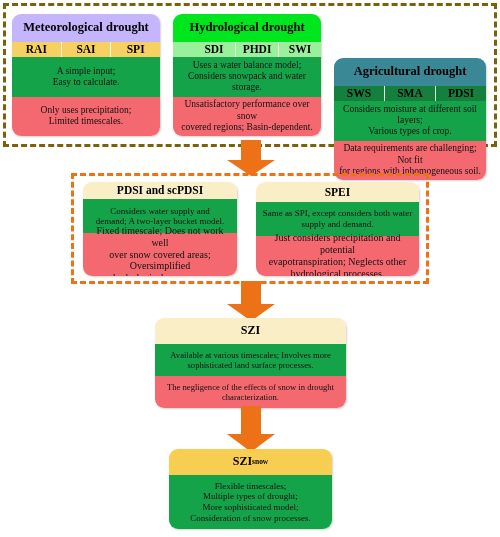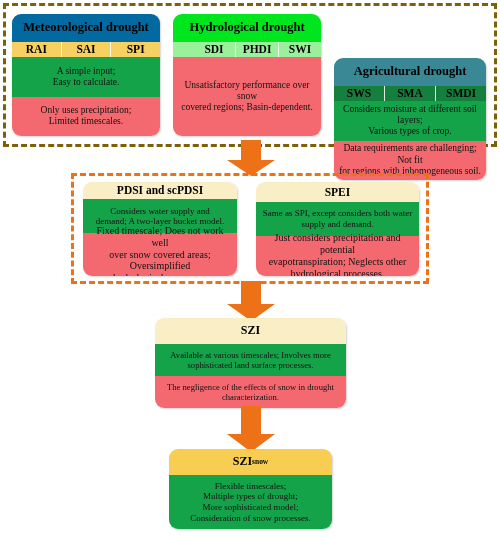--- a/index.html
+++ b/index.html
@@ -100,21 +100,21 @@
   #card-meteorological { left: 12px;  width: 148px; }
   #card-hydrological   { left: 173px; width: 148px; }
   #card-agricultural   { left: 334px; width: 152px; margin-top: 44px; }
 
   .top-card .card-header { height: 28px; font-size: 12.5px; }
   .top-card .acr-row { height: 15px; }
   .top-card .pro-row { font-size: 9.5px; }
   .top-card .con-row { font-size: 9.5px; }
 
   
-  #card-meteorological .card-header { background: #0369a1; }
+  #card-meteorological .card-header { background: #c4b5fd; }
   #card-meteorological .acr-row { background: #f6d060; }
   
   #card-hydrological .card-header { background: #00e61e; }
   #card-hydrological .acr-row { background: #9bf09b; padding-left: 20px; }
   
   #card-agricultural .card-header { background: #3a8795; }
   #card-agricultural .acr-row { background: #15803d; }
 
   
   .mid-card { top: 182px; height: 94px; }
@@ -198,30 +198,32 @@
 Limited timescales.</div>
   </div>
 
   <div class="card top-card" id="card-hydrological">
     <div class="card-header">Hydrological drought</div>
     <div class="acr-row">
       <div class="acr-cell">SDI</div>
       <div class="acr-cell">PHDI</div>
       <div class="acr-cell">SWI</div>
     </div>
+    <div class="pro-row" style="white-space:pre-line">Uses a water balance model;
+Considers snowpack and water storage.</div>
     <div class="con-row" style="white-space:pre-line">Unsatisfactory performance over snow
 covered regions; Basin-dependent.</div>
   </div>
 
   <div class="card top-card" id="card-agricultural">
     <div class="card-header">Agricultural drought</div>
     <div class="acr-row">
       <div class="acr-cell">SWS</div>
       <div class="acr-cell">SMA</div>
-      <div class="acr-cell">SMDI</div>
+      <div class="acr-cell">PDSI</div>
     </div>
     <div class="pro-row" style="white-space:pre-line">Considers moisture at different soil layers;
 Various types of crop.</div>
     <div class="con-row" style="white-space:pre-line">Data requirements are challenging; Not fit
 for regions with inhomogeneous soil.</div>
   </div>
 
   <svg class="arrow" id="arrow-top-mid" viewBox="0 0 52 36">
     <polygon points="16,0 36,0 36,20 50,20 26,36 2,20 16,20" fill="#ed7117"></polygon>
   </svg>

